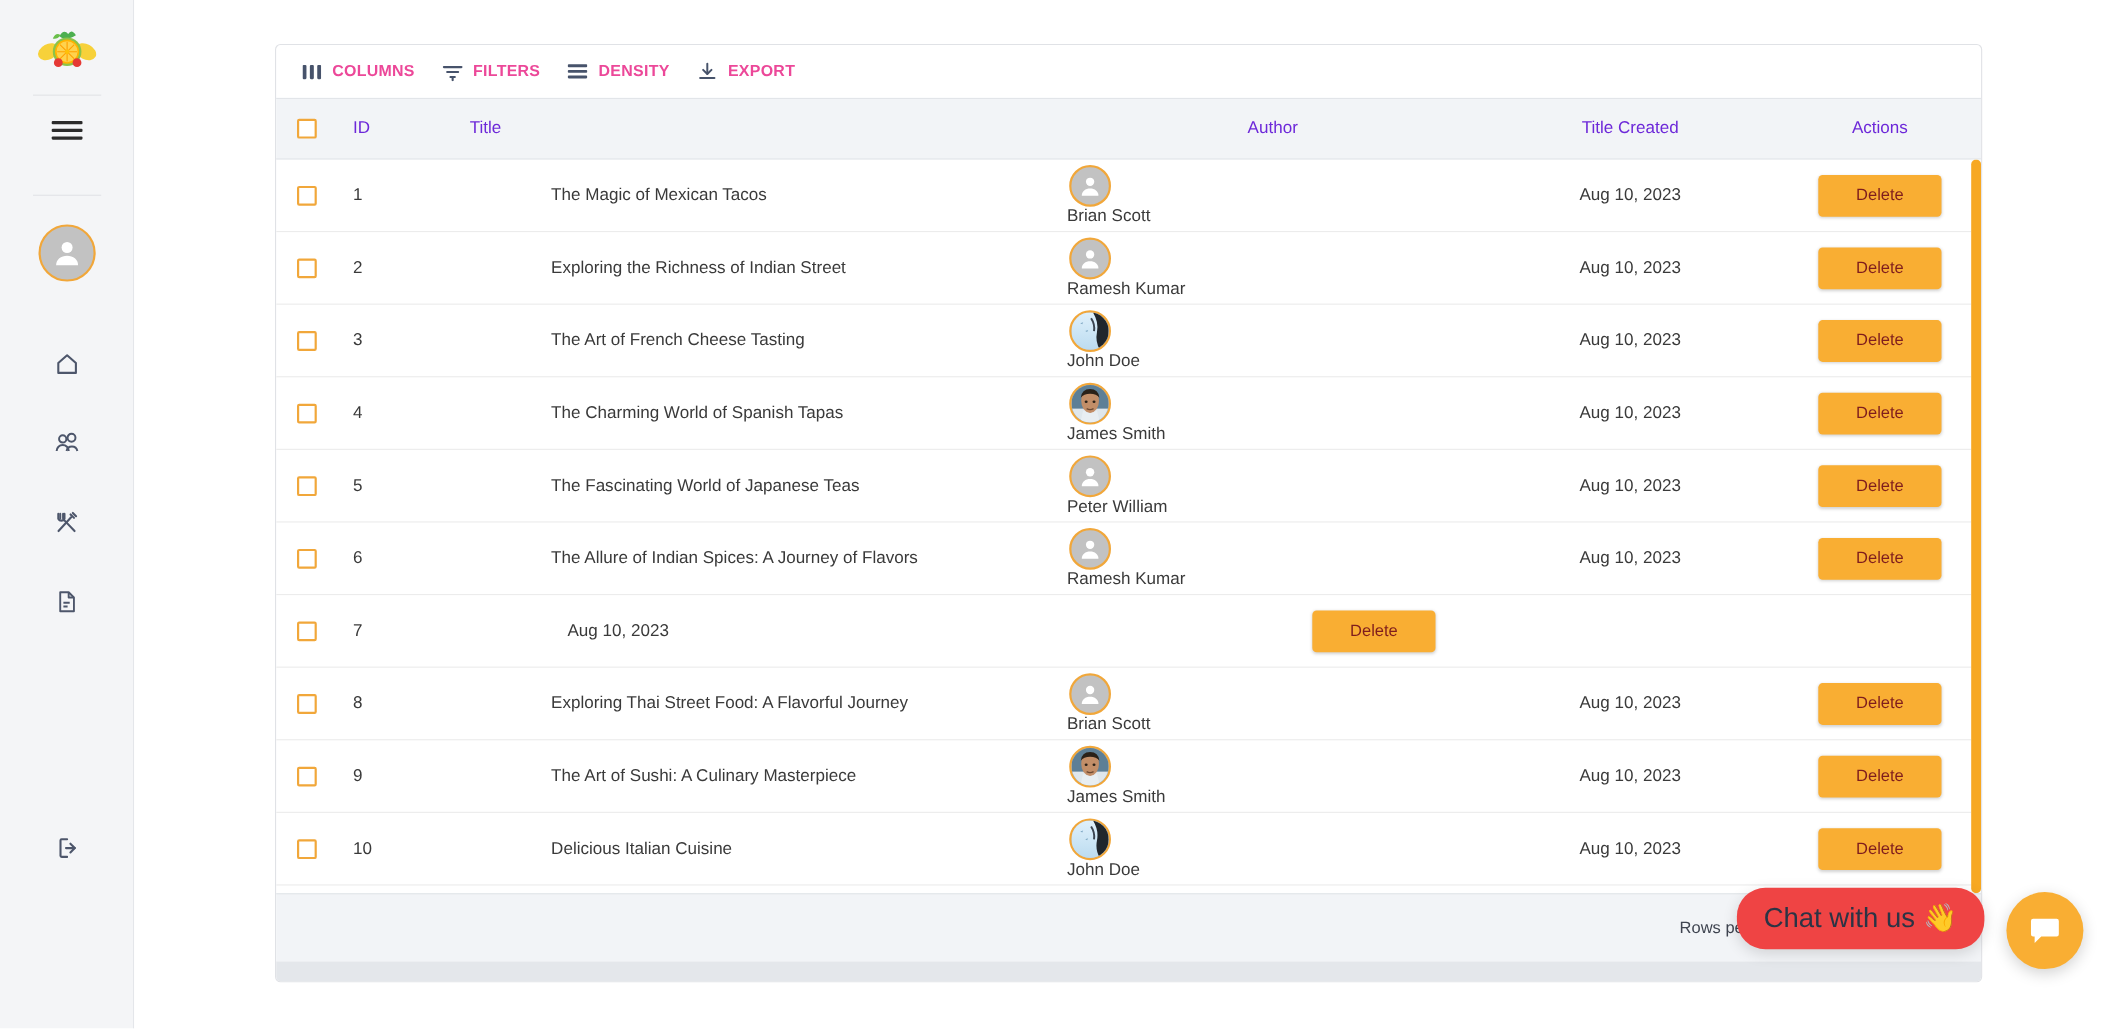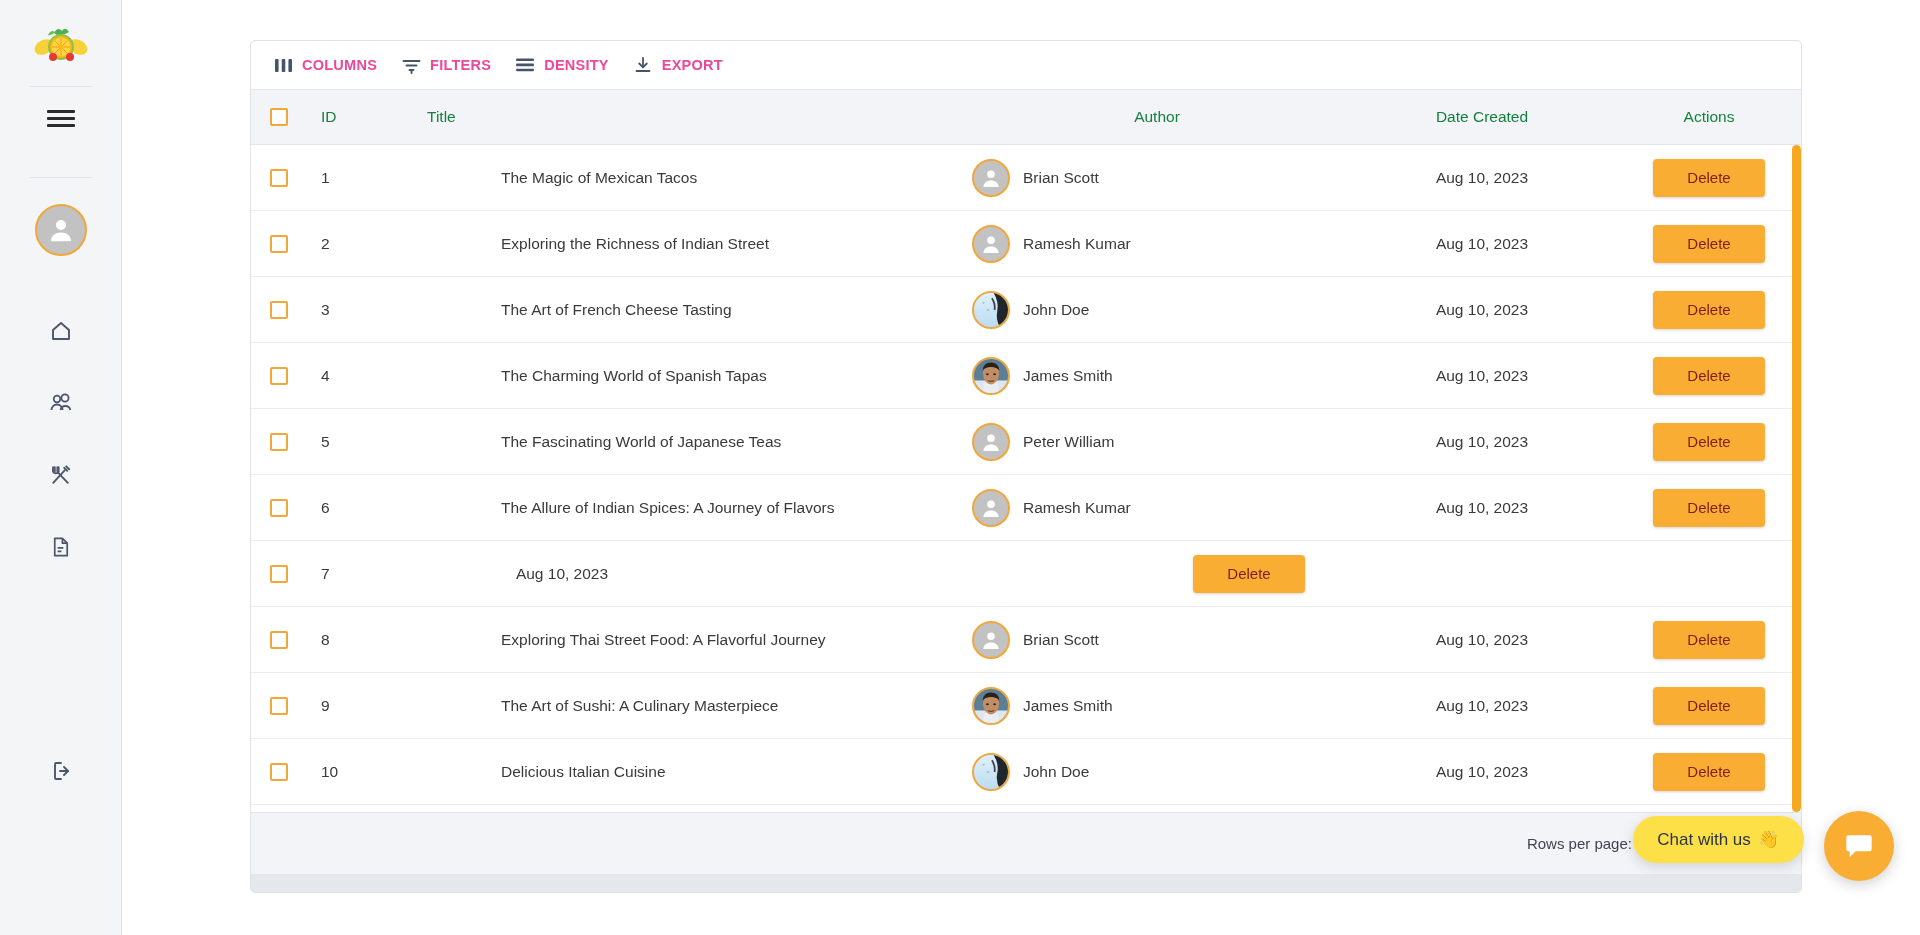--- a/index.html
+++ b/index.html
@@ -70,21 +70,21 @@
   }
   .tb-ico { display:flex; align-items:center; justify-content:center; width: 20px; height: 20px; }
 
   
   .grid-head {
     display: flex; align-items: center;
     height: 56px; flex: 0 0 56px;
     background: #f2f4f7;
     border-top: 1px solid #e2e5e9;
     border-bottom: 1px solid #e2e5e9;
-    color: #15803d;
+    color: #6d28d9;
     font-size: 15.5px;
   }
   .grid-body-wrap { flex: 1 1 auto; position: relative; overflow: hidden; }
   .grid-body { }
   .grid-row {
     display: flex; align-items: center;
     height: 66px;
     border-bottom: 1px solid #ececec;
     font-size: 15.5px; color: #3a3a3a;
   }
@@ -110,21 +110,21 @@
 
   .av {
     width: 38px; height: 38px; border-radius: 50%;
     border: 2px solid #f1a73a;
     margin-right: 13px; margin-left: 2px;
     overflow: hidden; flex: 0 0 38px;
     display:flex; align-items:center; justify-content:center;
     background: #c2c2c2;
   }
   .av svg { display:block; }
-  .author-wrap { display:flex; align-items:center; width: 100%; padding-left: 3px; }
+  .author-wrap { display:flex; align-items:flex-start; width: 100%; padding-left: 3px; flex-direction: column; }
 
   .btn-del {
     background: #f9ae33; color: #7f1d1d;
     border: none; border-radius: 4px;
     padding: 0 34px; height: 38px;
     font-size: 15px; font-family: "Liberation Sans", sans-serif;
     cursor: pointer;
     box-shadow: 0 1px 3px rgba(0,0,0,.18);
   }
 
@@ -153,24 +153,24 @@
   .rpp-select { display:flex; align-items:center; gap: 9px; cursor:pointer; }
   .caret { width:0;height:0;border-left:6px solid transparent;border-right:6px solid transparent;border-top:6px solid #5b6170; }
   .range { margin-left: 36px; }
 
   
   .hscroll { height: 18px; flex: 0 0 18px; background: #e4e7eb; }
 
   
   .chat-bubble {
     position: absolute; right: 116px; bottom: 72px;
-    background: #fde047; color: #2b3445;
+    background: #ef4444; color: #2b3445;
     border-radius: 26px;
     padding: 13px 24px;
-    font-size: 17px;
+    font-size: 25px;
     box-shadow: 0 4px 14px rgba(0,0,0,.14);
     white-space: nowrap;
     cursor: pointer;
     display:flex; align-items:center; gap:8px;
   }
   .chat-fab {
     position: absolute; right: 26px; bottom: 54px;
     width: 70px; height: 70px; border-radius: 50%;
     background: #f9ae33;
     display: flex; align-items: center; justify-content: center;
@@ -317,21 +317,21 @@
       </button>
     </div>
 
     <div class="grid-head">
       <div class="c-check">
         <div class="chk"></div>
       </div>
       <div class="c-id">ID</div>
       <div class="c-title">Title</div>
       <div class="c-auth">Author</div>
-      <div class="c-date">Date Created</div>
+      <div class="c-date">Title Created</div>
       <div class="c-act">Actions</div>
     </div>
 
     <div class="grid-body-wrap">
       <div class="grid-body" id="grid-body">
           <div class="grid-row">
             <div class="c-check">
               <div class="chk"></div>
             </div>
             <div class="c-id">1</div>

